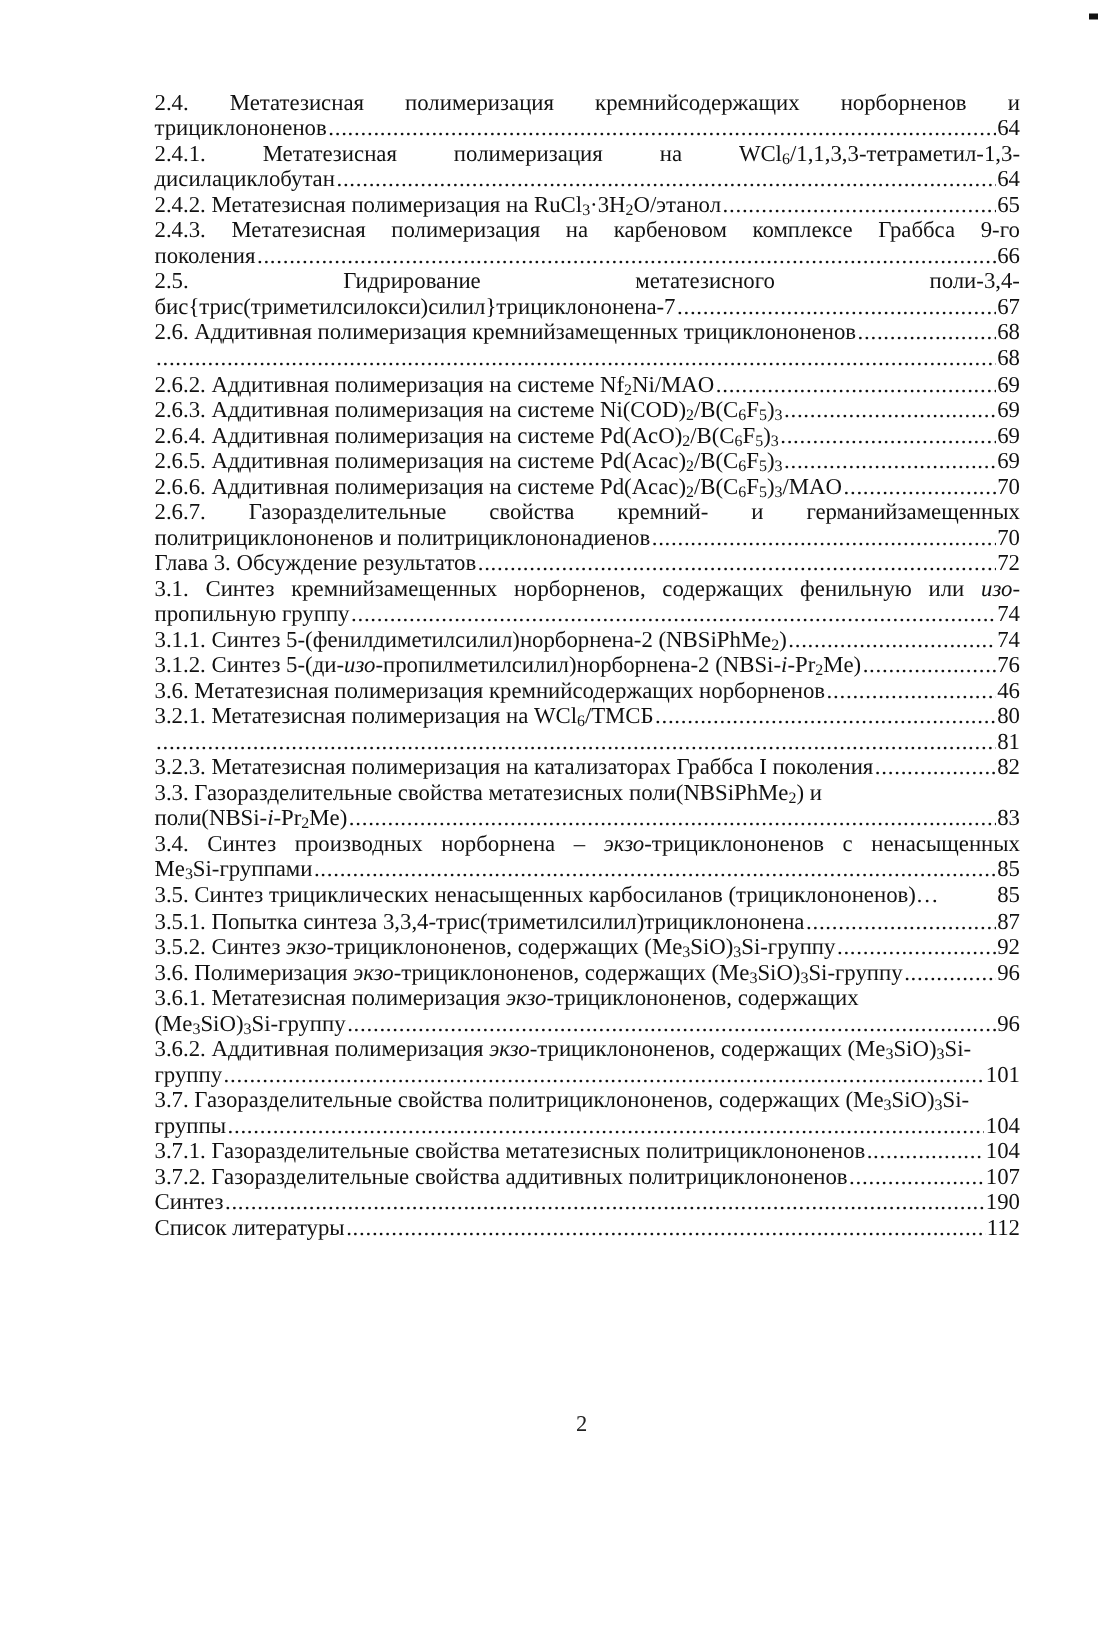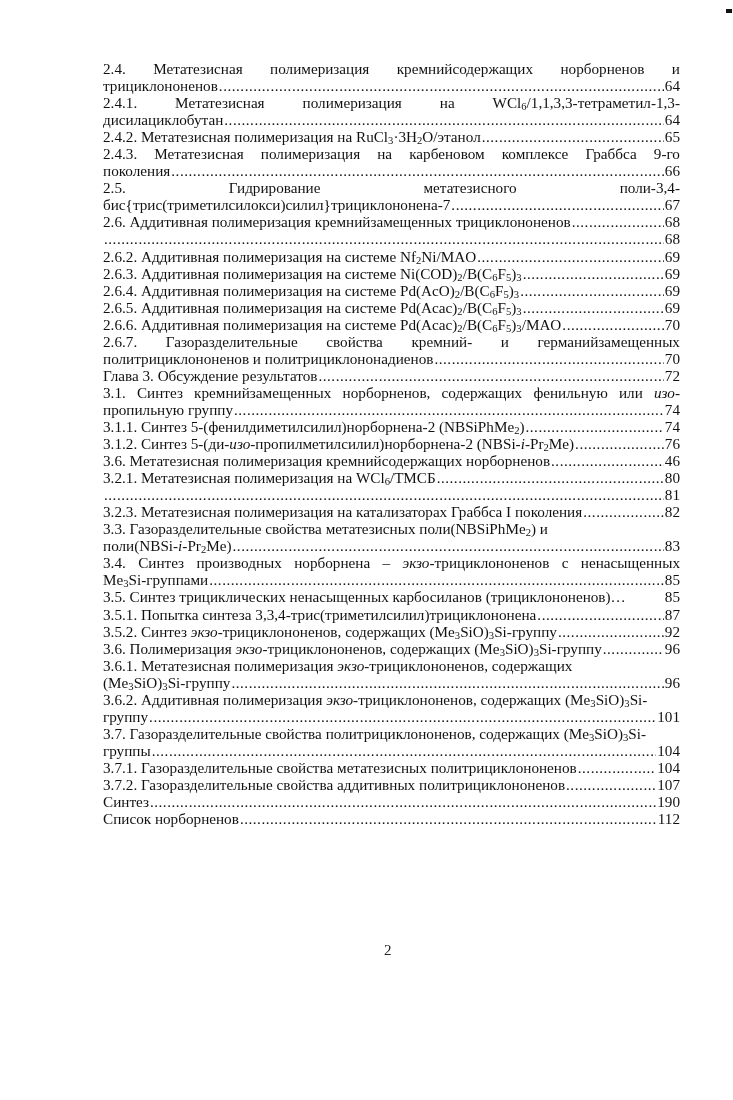--- a/index.html
+++ b/index.html
@@ -354,21 +354,21 @@
   <div class="entry">
     <div class="line">
         <span class="t b">Синтез</span>
         <span class="dots"></span>
         <span class="pg">190</span>
       </div>
   </div>
 
   <div class="entry">
     <div class="line">
-        <span class="t b">Список норборненов</span>
+        <span class="t b">Список литературы</span>
         <span class="dots"></span>
         <span class="pg">112</span>
       </div>
   </div>
 
 </div>
 
 <div class="page-num">2</div>
 
 </body></html>

